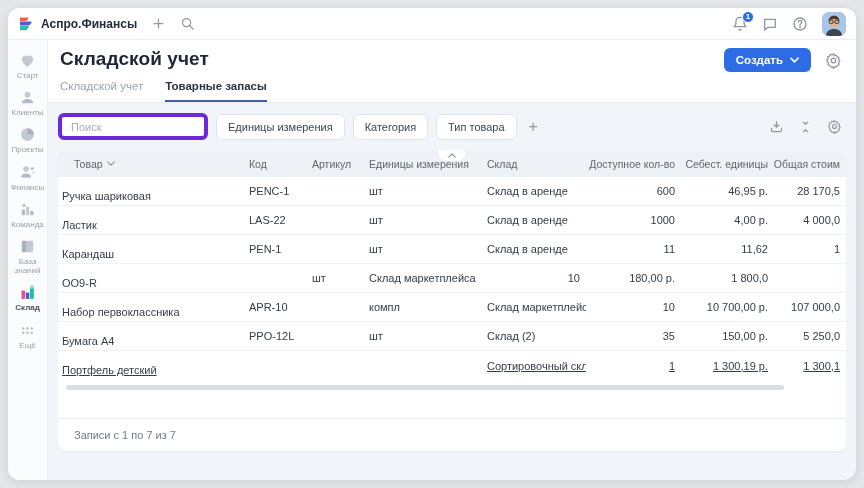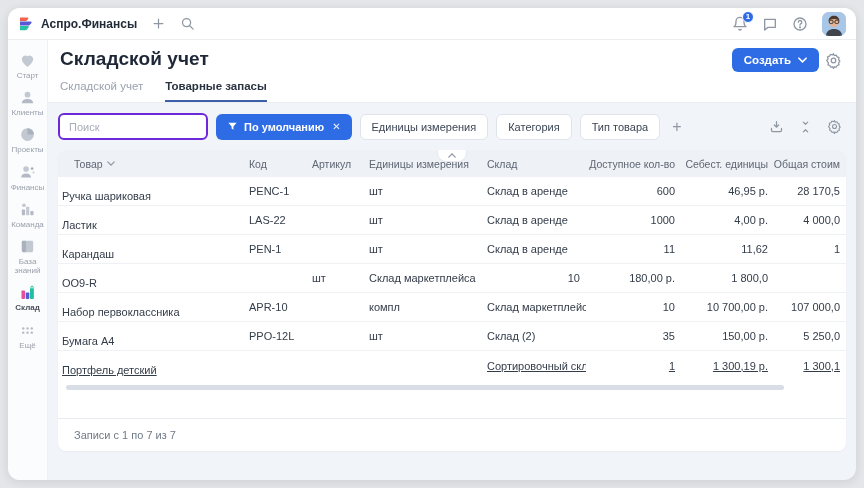--- a/index.html
+++ b/index.html
@@ -39,34 +39,34 @@
     display:flex; flex-direction:column; align-items:center; padding-top:12px; gap:9px; flex-shrink:0;
   }
   .side-item { display:flex; flex-direction:column; align-items:center; gap:2px; cursor:pointer; width:40px; }
   .side-item .lbl { font-size:8px; color:#99a0ac; text-align:center; line-height:1.15; }
   .side-item.active .lbl { color:#49505c; font-weight:700; }
   .main { flex:1; display:flex; flex-direction:column; min-width:0; }
   
   .page-head { background:#fff; padding:8px 14px 0 12px; position:relative; border-bottom:1px solid #e9ecf1; }
   .head-top { display:flex; align-items:flex-start; }
   .page-title { font-size:19px; font-weight:700; color:#1d2736; letter-spacing:.1px; }
-  .head-actions { margin-left:auto; display:flex; align-items:center; gap:6px; }
+  .head-actions { margin-left:auto; display:flex; align-items:center; gap:14px; }
   .create-btn {
     background:#2e6ce6; color:#fff; border:none; border-radius:6px;
     font-size:11.5px; font-weight:600; padding:6px 12px; cursor:pointer;
     display:flex; align-items:center; gap:7px; font-family:inherit;
   }
   .tabs { display:flex; gap:22px; margin-top:8px; }
   .tab { font-size:11.5px; padding-bottom:8px; color:#9aa3b0; cursor:pointer; border-bottom:2.5px solid transparent; }
   .tab.active { color:#2a3342; font-weight:600; border-bottom-color:#3b5fa8; }
   
   .content { flex:1; padding:10px 10px 0 10px; display:flex; flex-direction:column; min-height:0; }
   .filterbar { display:flex; align-items:center; gap:8px; flex-shrink:0; }
   .search-input {
-    width:150px; height:27px; background:#fff; border:2px solid #6d28d9; border-radius:6px;
+    width:150px; height:27px; background:#fff; border:4px solid #6d28d9; border-radius:6px;
     font-size:11px; padding:0 9px; color:#2a3342; font-family:inherit; outline:none;
   }
   .search-input::placeholder { color:#a7aeb9; }
   .chip {
     height:26px; display:flex; align-items:center; gap:6px; padding:0 11px;
     border-radius:6px; font-size:11px; cursor:pointer; white-space:nowrap;
   }
   .chip.blue { background:#2e6ce6; color:#fff; font-weight:600; }
   .chip.white { background:#fff; border:1px solid #dfe3ea; color:#3c4554; }
   .chip .x { font-size:10px; opacity:.9; margin-left:2px; }
@@ -274,27 +274,20 @@
         <div class="tabs">
           <div class="tab">Складской учет</div>
           <div class="tab active">Товарные запасы</div>
         </div>
       </div>
 
       <div class="content">
 
         <div class="filterbar">
           <input class="search-input" type="text" placeholder="Поиск" style="">
-          <div class="chip blue">
-            <svg width="11" height="11" viewBox="0 0 24 24">
-                <path d="M3 4h18l-7 8v7l-4-2.5V12z" fill="#fff"></path>
-              </svg>
-            <span>По умолчанию</span>
-            <span class="x">✕</span>
-          </div>
           <div class="chip white">Единицы измерения</div>
           <div class="chip white">Категория</div>
           <div class="chip white">Тип товара</div>
           <span class="plus-filter">+</span>
           <div class="bar-right">
             <span class="icon-btn">
               <svg width="15" height="15" viewBox="0 0 24 24" fill="none" stroke="#8f97a3" stroke-width="2" stroke-linecap="round" stroke-linejoin="round">
                   <path d="M12 4v9M8.5 9.5L12 13l3.5-3.5"></path>
                   <path d="M4 15v3a2 2 0 0 0 2 2h12a2 2 0 0 0 2-2v-3"></path>
                 </svg>

